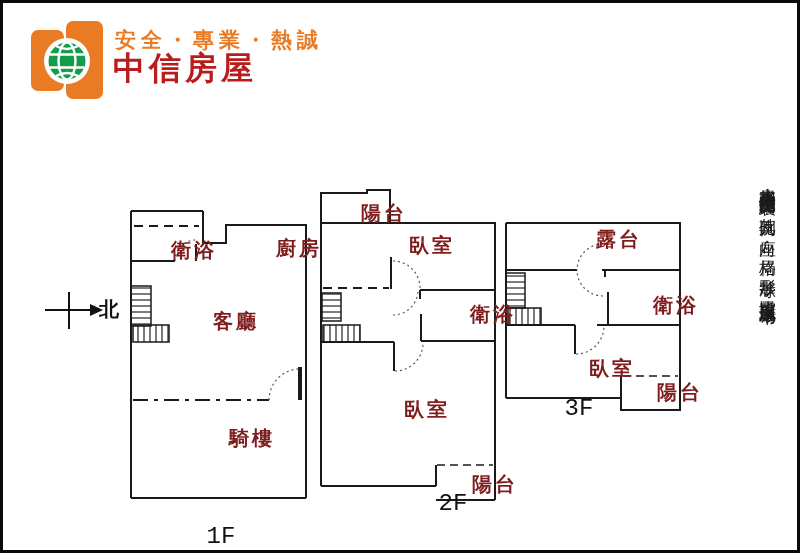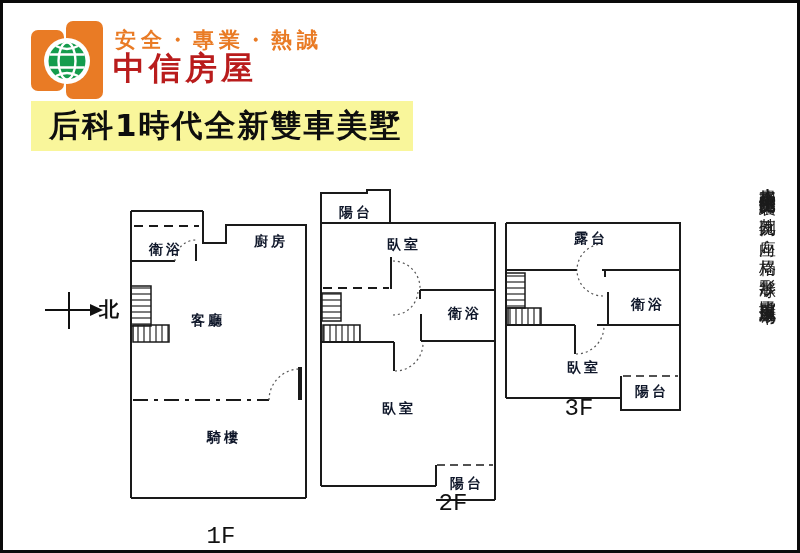--- a/index.html
+++ b/index.html
@@ -22,22 +22,22 @@
   
   .banner{position:absolute;left:28px;top:98px;width:382px;height:50px;
           background:#F9F69B;display:flex;align-items:center;}
   .banner span{padding-left:18px;font-size:31px;font-weight:700;color:#0e0e0e;
                letter-spacing:2px;white-space:nowrap;}
 
   
   svg.plan{position:absolute;left:0;top:0;}
 
   
-  .rm{position:absolute;transform:translate(-50%,-50%);font-size:14px;font-weight:700;
-      color:#0f172a;letter-spacing:3px;white-space:nowrap;}
+  .rm{position:absolute;transform:translate(-50%,-50%);font-size:20px;font-weight:700;
+      color:#7f1d1d;letter-spacing:3px;white-space:nowrap;margin-left:28px;}
   .fl{position:absolute;transform:translate(-50%,-50%);
       font-family:Liberation Mono, monospace;font-size:24px;color:#111;
       white-space:nowrap;}
   .north{position:absolute;transform:translate(-50%,-50%);font-size:20px;font-weight:700;color:#111;}
 
   
   .disclaimer{position:absolute;left:716px;top:172px;height:348px;width:62px;
               writing-mode:vertical-rl;text-orientation:upright;
               font-size:17px;line-height:27px;letter-spacing:1px;color:#1c1c1c;}
 </style>
@@ -57,23 +57,20 @@
         <path d="M5.5,16.5 H40.5"></path>
         <path d="M5.5,29.5 H40.5"></path>
         <path d="M12,8 Q23,14 34,8"></path>
         <path d="M12,38 Q23,32 34,38"></path>
       </g>
     </svg>
   </div>
   <div class="tagline">安全・專業・熱誠</div>
   <div class="brand">中信房屋</div>
 
-  <div class="banner">
-    <span>后科1時代全新雙車美墅</span>
-  </div>
 
   <svg class="plan" width="800" height="553" viewBox="0 0 800 553">
     <defs>
       <pattern id="hatchH" width="6" height="6" patternUnits="userSpaceOnUse">
         <path d="M0,3 H6" stroke="#222" stroke-width="1.2"></path>
       </pattern>
       <pattern id="hatchV" width="6" height="6" patternUnits="userSpaceOnUse">
         <path d="M3,0 V6" stroke="#222" stroke-width="1.2"></path>
       </pattern>
     </defs>
@@ -123,21 +120,21 @@
       <path d="M600,293 A26,26 0 0 1 574,267" stroke="#555" stroke-width="1.2" stroke-dasharray="2 3"></path>
       <path d="M573,351 A28,28 0 0 0 601,323" stroke="#555" stroke-width="1.2" stroke-dasharray="2 3"></path>
       <rect x="503" y="270" width="19" height="35" fill="url(#hatchH)" stroke-width="1.5"></rect>
       <rect x="505" y="305" width="33" height="17" fill="url(#hatchV)" stroke-width="1.5"></rect>
     </g>
   </svg>
 
   <div class="north" style="left:106px;top:306px;">北</div>
 
   <div class="rm" style="left:163px;top:247px;">衛浴</div>
-  <div class="rm" style="left:268px;top:239px;">廚房</div>
+  <div class="rm" style="left:268px;top:245px;">廚房</div>
   <div class="rm" style="left:205px;top:318px;">客廳</div>
   <div class="rm" style="left:221px;top:435px;font-family:Liberation Serif, serif;">騎樓</div>
   <div class="fl" style="left:218px;top:533px;">1F</div>
 
   <div class="rm" style="left:353px;top:210px;">陽台</div>
   <div class="rm" style="left:401px;top:242px;">臥室</div>
   <div class="rm" style="left:462px;top:311px;">衛浴</div>
   <div class="rm" style="left:396px;top:406px;">臥室</div>
   <div class="rm" style="left:464px;top:481px;">陽台</div>
   <div class="fl" style="left:402px;top:500px;margin-left:48px;">2F</div>

